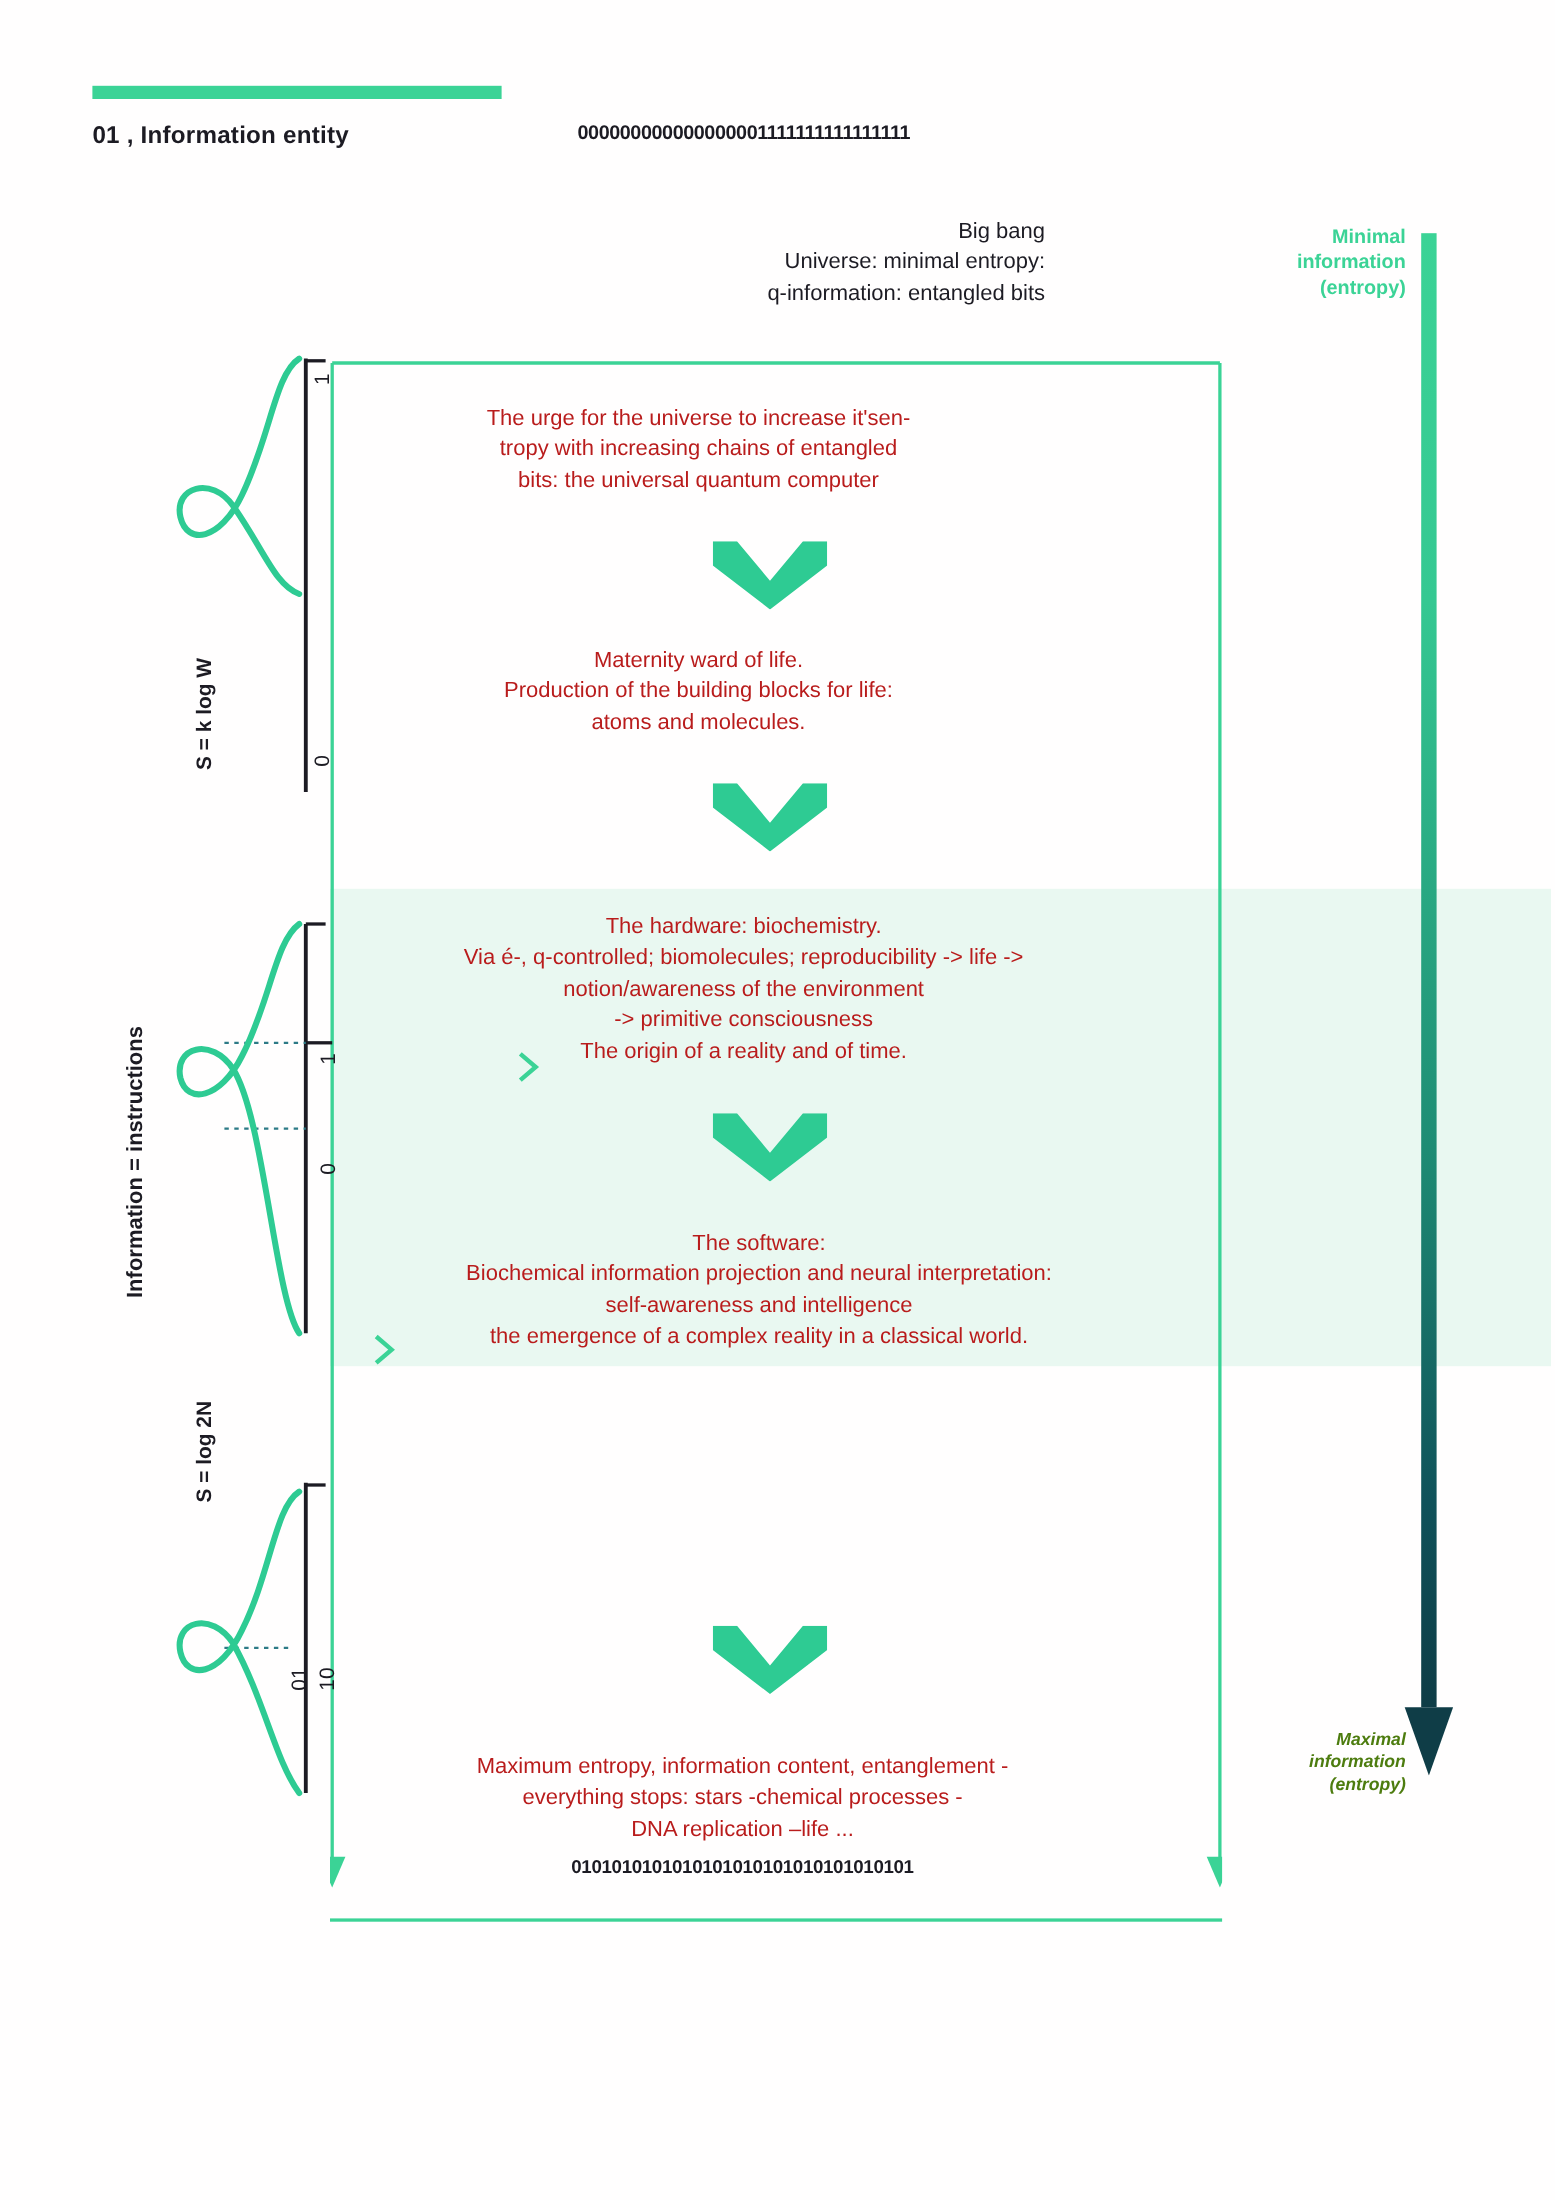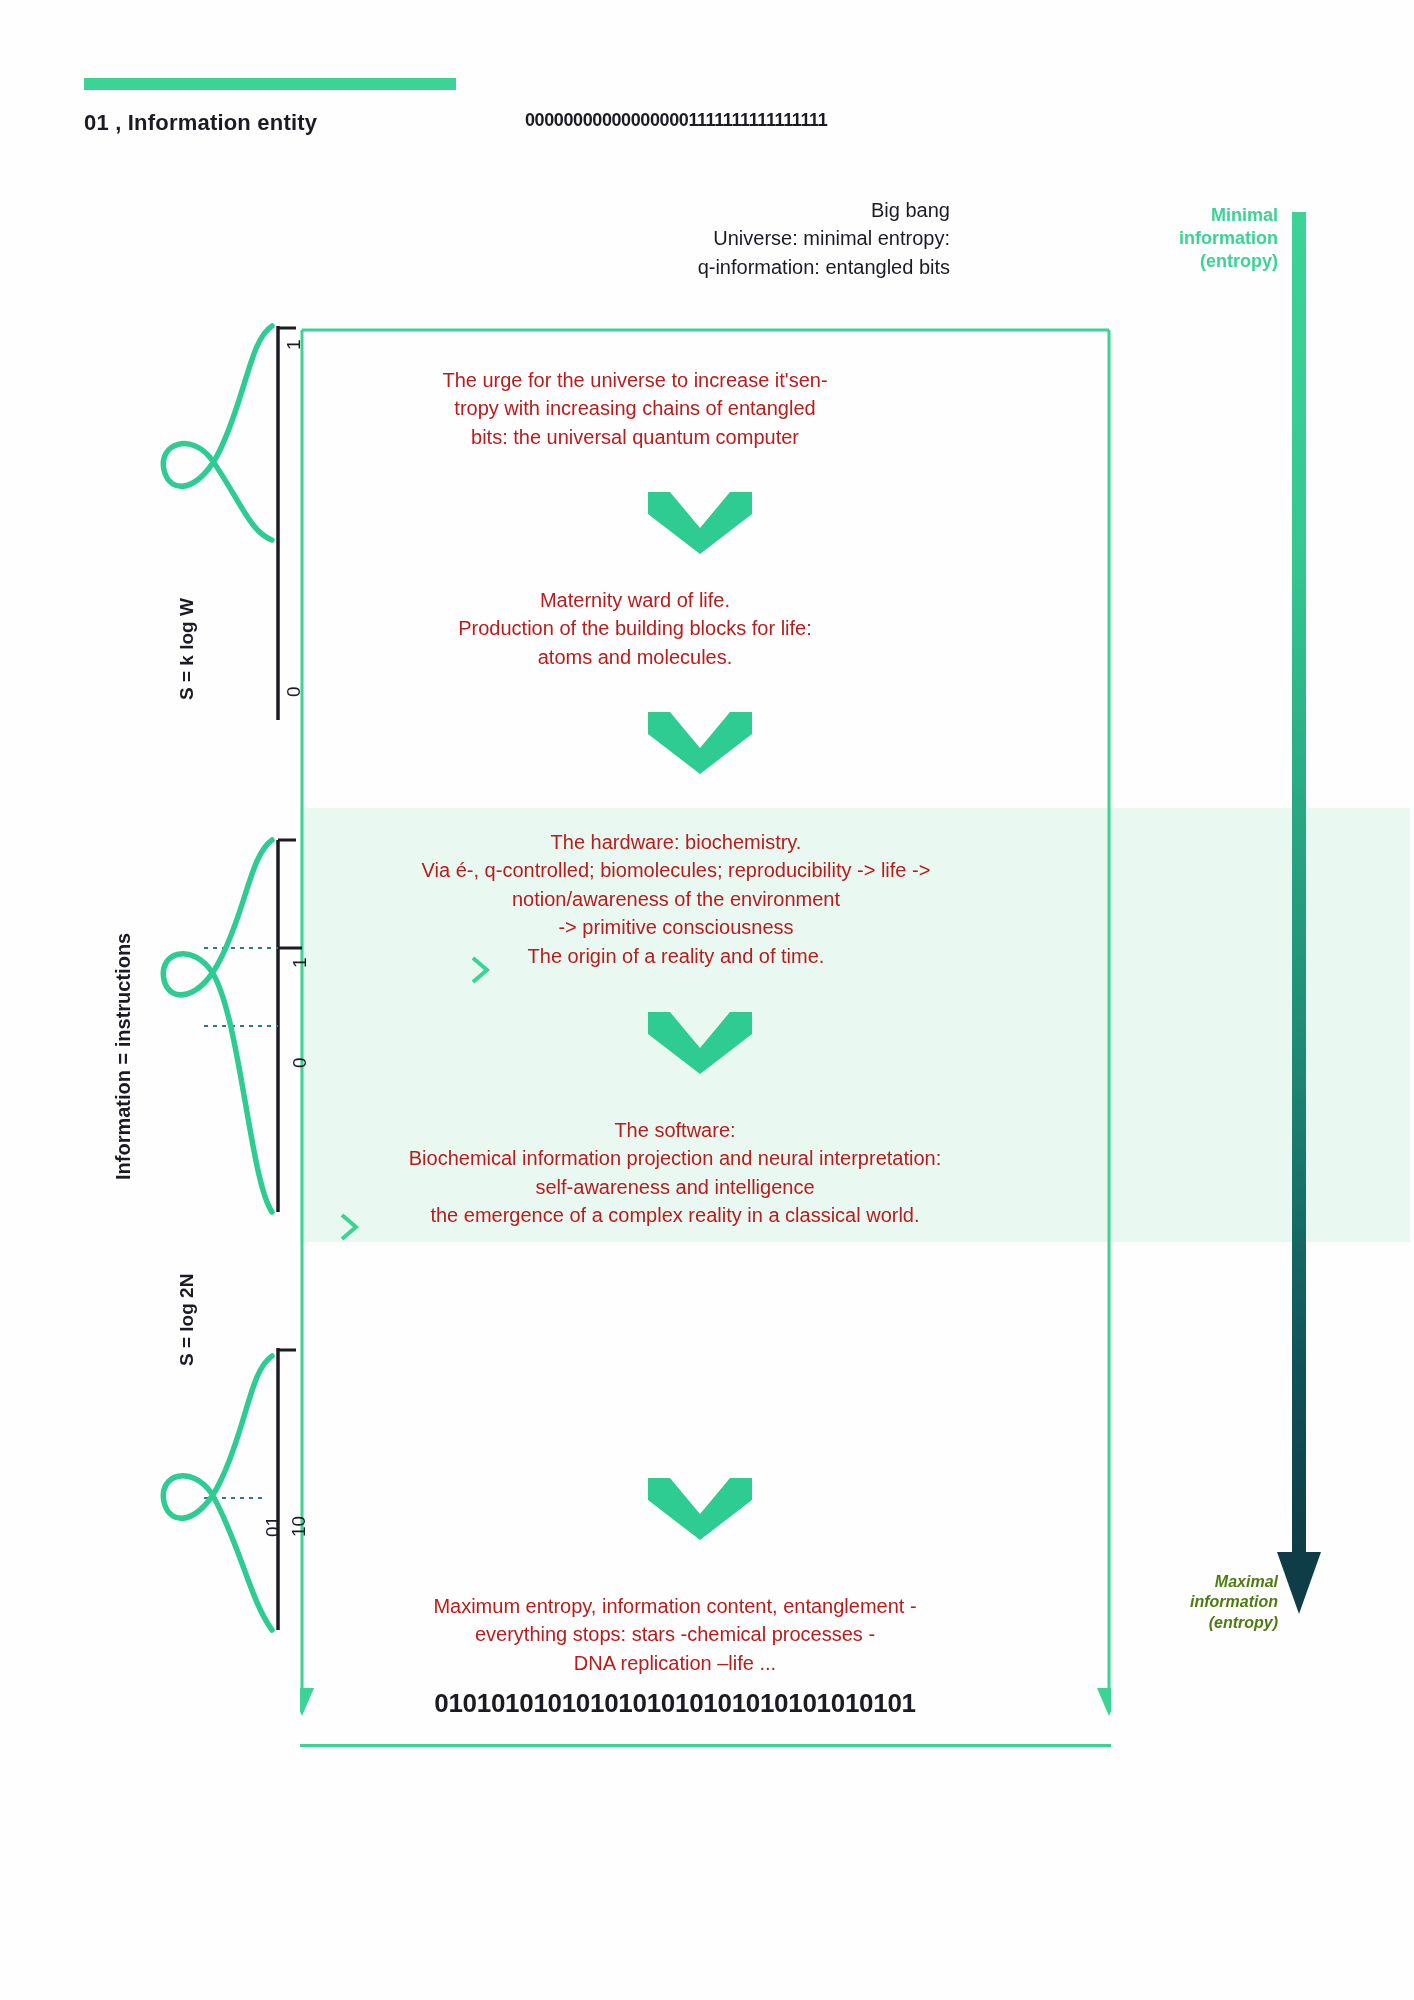--- a/index.html
+++ b/index.html
@@ -166,21 +166,21 @@
     position: absolute;
     text-align: center;
     font-size: 20px;
     line-height: 1.42;
     color: #b91c1c;
     white-space: pre-line;
   }
   #stage-1 { left: 355px; top: 366px; width: 560px; }
   #stage-2 { left: 355px; top: 586px; width: 560px; }
   #stage-3 { left: 316px; top: 828px; width: 720px; }
-  #stage-4 { left: 300px; top: 1116px; width: 750px; }
+  #stage-4 { left: 300px; top: 1116px; width: 750px; padding-left: 15px; }
   #stage-5 { left: 320px; top: 1592px; width: 710px; }
 
   
   .inline-chev {
     position: absolute;
     width: 24px;
     height: 30px;
   }
   #chev-inline-3 { left: 468px; top: 955px; }
   #chev-inline-4 { left: 337px; top: 1212px; }
@@ -196,21 +196,21 @@
   #bigchev-3 { left: 648px; top: 1012px; }
   #bigchev-4 { left: 648px; top: 1478px; }
 
   
   #bottom-binary {
     position: absolute;
     left: 320px;
     top: 1688px;
     width: 710px;
     text-align: center;
-    font-size: 26px;
+    font-size: 17px;
     font-weight: bold;
     letter-spacing: -0.3px;
     white-space: nowrap;
   }
   #bottom-rule {
     position: absolute;
     left: 300px;
     top: 1744px;
     width: 811px;
     height: 3px;

